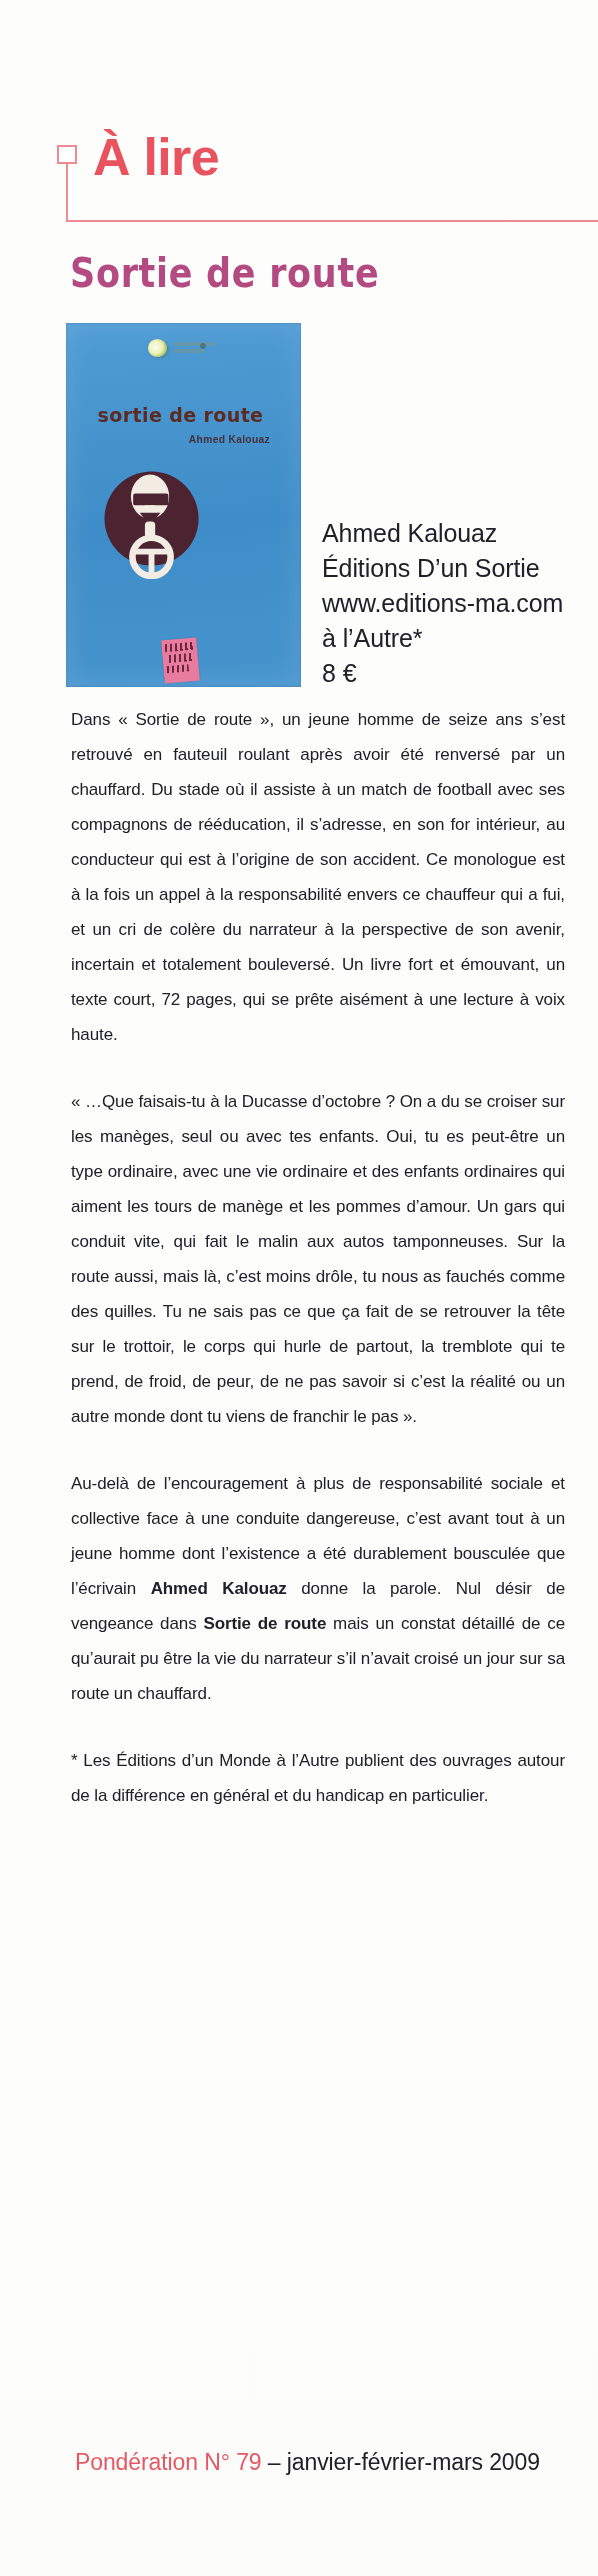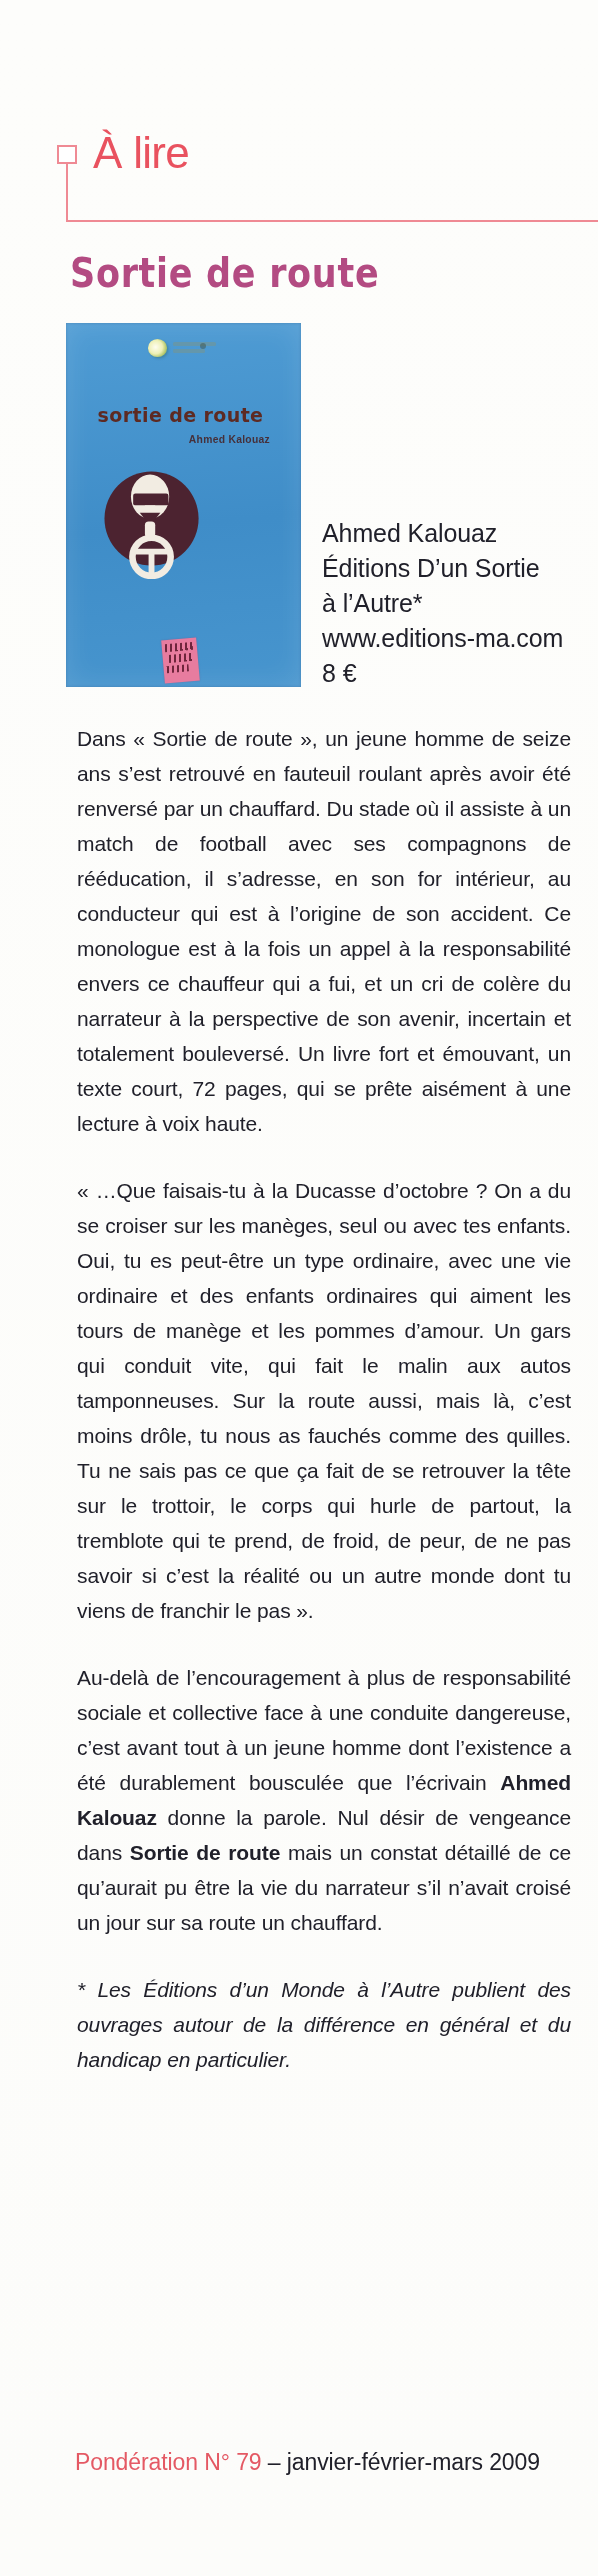--- a/index.html
+++ b/index.html
@@ -20,21 +20,21 @@
     background:linear-gradient(180deg,#fdfdfb 0%,#fcfcfa 100%);
   }
   .abs{position:absolute;}
 
   
   .bracket-square{left:57px;top:145px;width:20px;height:19px;border:2.2px solid var(--bracket-pink);background:#fff;}
   .bracket-vline{left:66px;top:162px;width:2.2px;height:59px;background:var(--bracket-pink);}
   .bracket-hline{left:66px;top:220px;width:533px;height:2.2px;background:var(--bracket-pink);}
 
   .section-label{
-    left:93px;top:131px;font-size:44px;font-weight:normal;line-height:1;
+    left:93px;top:131px;font-size:52px;font-weight:bold;line-height:1;
     color:var(--accent-red);letter-spacing:-0.7px;
   }
 
   .article-title{
     left:70px;top:251px;font-size:35px;font-weight:bold;line-height:1.1;
     color:var(--title-magenta);letter-spacing:0.7px;
     font-family:"DejaVu Sans",sans-serif;
     transform:scaleY(1.16);transform-origin:left top;
   }
 
@@ -77,28 +77,28 @@
   .sticker-mark.m3{top:26.4px;height:6.6px;right:10.3px;}
 
   
   .book-details{
     left:322px;top:516px;width:250px;
     font-size:25px;line-height:35px;color:var(--text-dark);letter-spacing:-0.1px;
   }
 
   
   .body-text{
-    left:71px;top:721px;width:494px;
-    font-size:21px;line-height:35px;color:var(--text-dark);
-    text-align:justify;letter-spacing:-0.1px;margin-left:6px;
+    left:71px;top:702px;width:494px;
+    font-size:17px;line-height:35px;color:var(--text-dark);
+    text-align:justify;letter-spacing:-0.1px;
   }
   .body-text p{margin:0 0 32px 0;}
   .body-text p.italic{}
   .body-text strong{font-weight:bold;}
-  .footnote{font-style:italic;}
+  .footnote{}
 
   
   .page-footer{left:75px;top:2449px;font-size:23px;line-height:1.2;white-space:nowrap;letter-spacing:-0.1px;}
   .footer-magazine{color:var(--footer-pink);}
   .footer-issue{color:var(--text-dark);}
 </style>
 </head>
 <body>
 
 <div class="abs bracket-square"></div>
@@ -139,22 +139,22 @@
   <div class="abs price-sticker">
     <div class="sticker-mark m1"></div>
     <div class="sticker-mark m2"></div>
     <div class="sticker-mark m3"></div>
   </div>
 </div>
 
 <div class="abs book-details">
   <div>Ahmed Kalouaz</div>
   <div>Éditions D’un Sortie</div>
+  <div>www.editions-ma.com</div>
   <div>à l’Autre*</div>
-  <div>www.editions-ma.com</div>
   <div>8 €</div>
 </div>
 
 <div class="abs body-text">
   <p>Dans « Sortie de route », un jeune homme de seize ans s’est retrouvé en fauteuil roulant après avoir été renversé par un chauffard. Du stade où il assiste à un match de football avec ses compagnons de rééducation, il s’adresse, en son for intérieur, au conducteur qui est à l’origine de son accident. Ce monologue est à la fois un appel à la responsabilité envers ce chauffeur qui a fui, et un cri de colère du narrateur à la perspective de son avenir, incertain et totalement bouleversé. Un livre fort et émouvant, un texte court, 72 pages, qui se prête aisément à une lecture à voix haute.</p>
   <p class="italic">« …Que faisais-tu à la Ducasse d’octobre ? On a du se croiser sur les manèges, seul ou avec tes enfants. Oui, tu es peut-être un type ordinaire, avec une vie ordinaire et des enfants ordinaires qui aiment les tours de manège et les pommes d’amour. Un gars qui conduit vite, qui fait le malin aux autos tamponneuses. Sur la route aussi, mais là, c’est moins drôle, tu nous as fauchés comme des quilles. Tu ne sais pas ce que ça fait de se retrouver la tête sur le trottoir, le corps qui hurle de partout, la tremblote qui te prend, de froid, de peur, de ne pas savoir si c’est la réalité ou un autre monde dont tu viens de franchir le pas ».</p>
   <p><span>Au-delà de l’encouragement à plus de responsabilité sociale et collective face à une conduite dangereuse, c’est avant tout à un jeune homme dont l’existence a été durablement bousculée que l’écrivain </span><strong>Ahmed Kalouaz</strong><span> donne la parole. Nul désir de vengeance dans </span><strong>Sortie de route</strong><span> mais un constat détaillé de ce qu’aurait pu être la vie du narrateur s’il n’avait croisé un jour sur sa route un chauffard.</span></p>
   <p class="footnote">* Les Éditions d’un Monde à l’Autre publient des ouvrages autour de la différence en général et du handicap en particulier.</p>
 </div>
 

